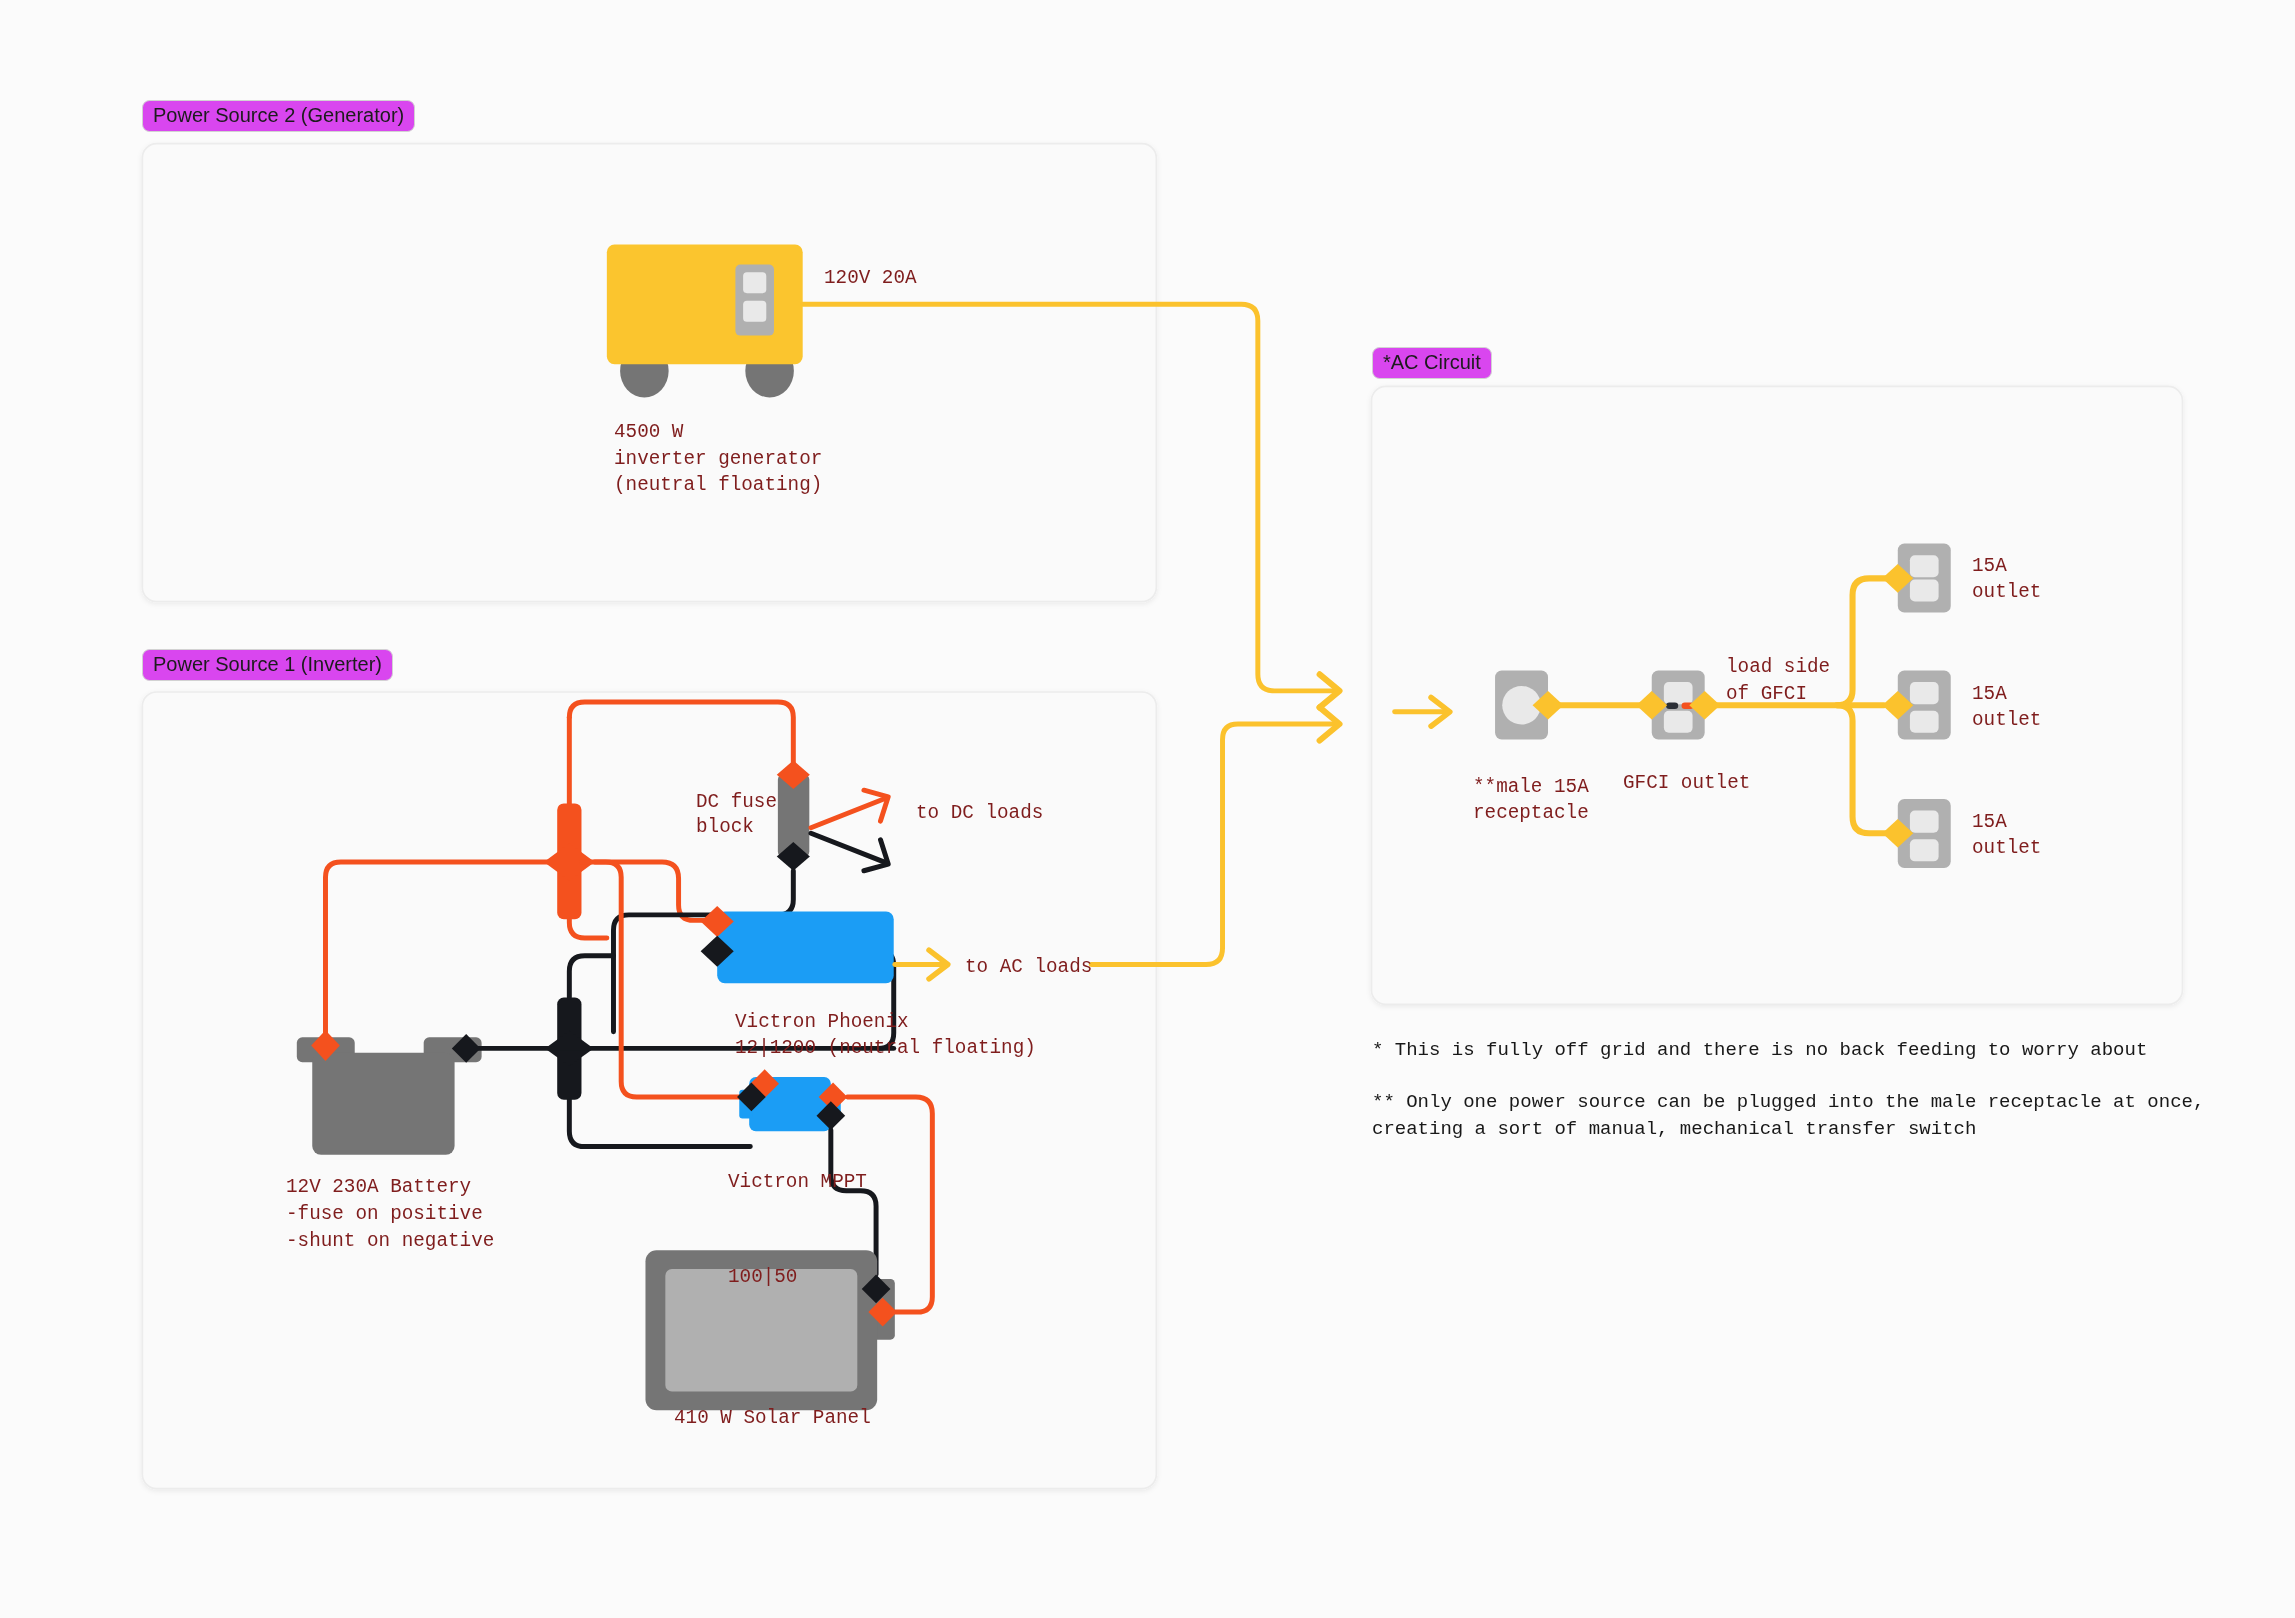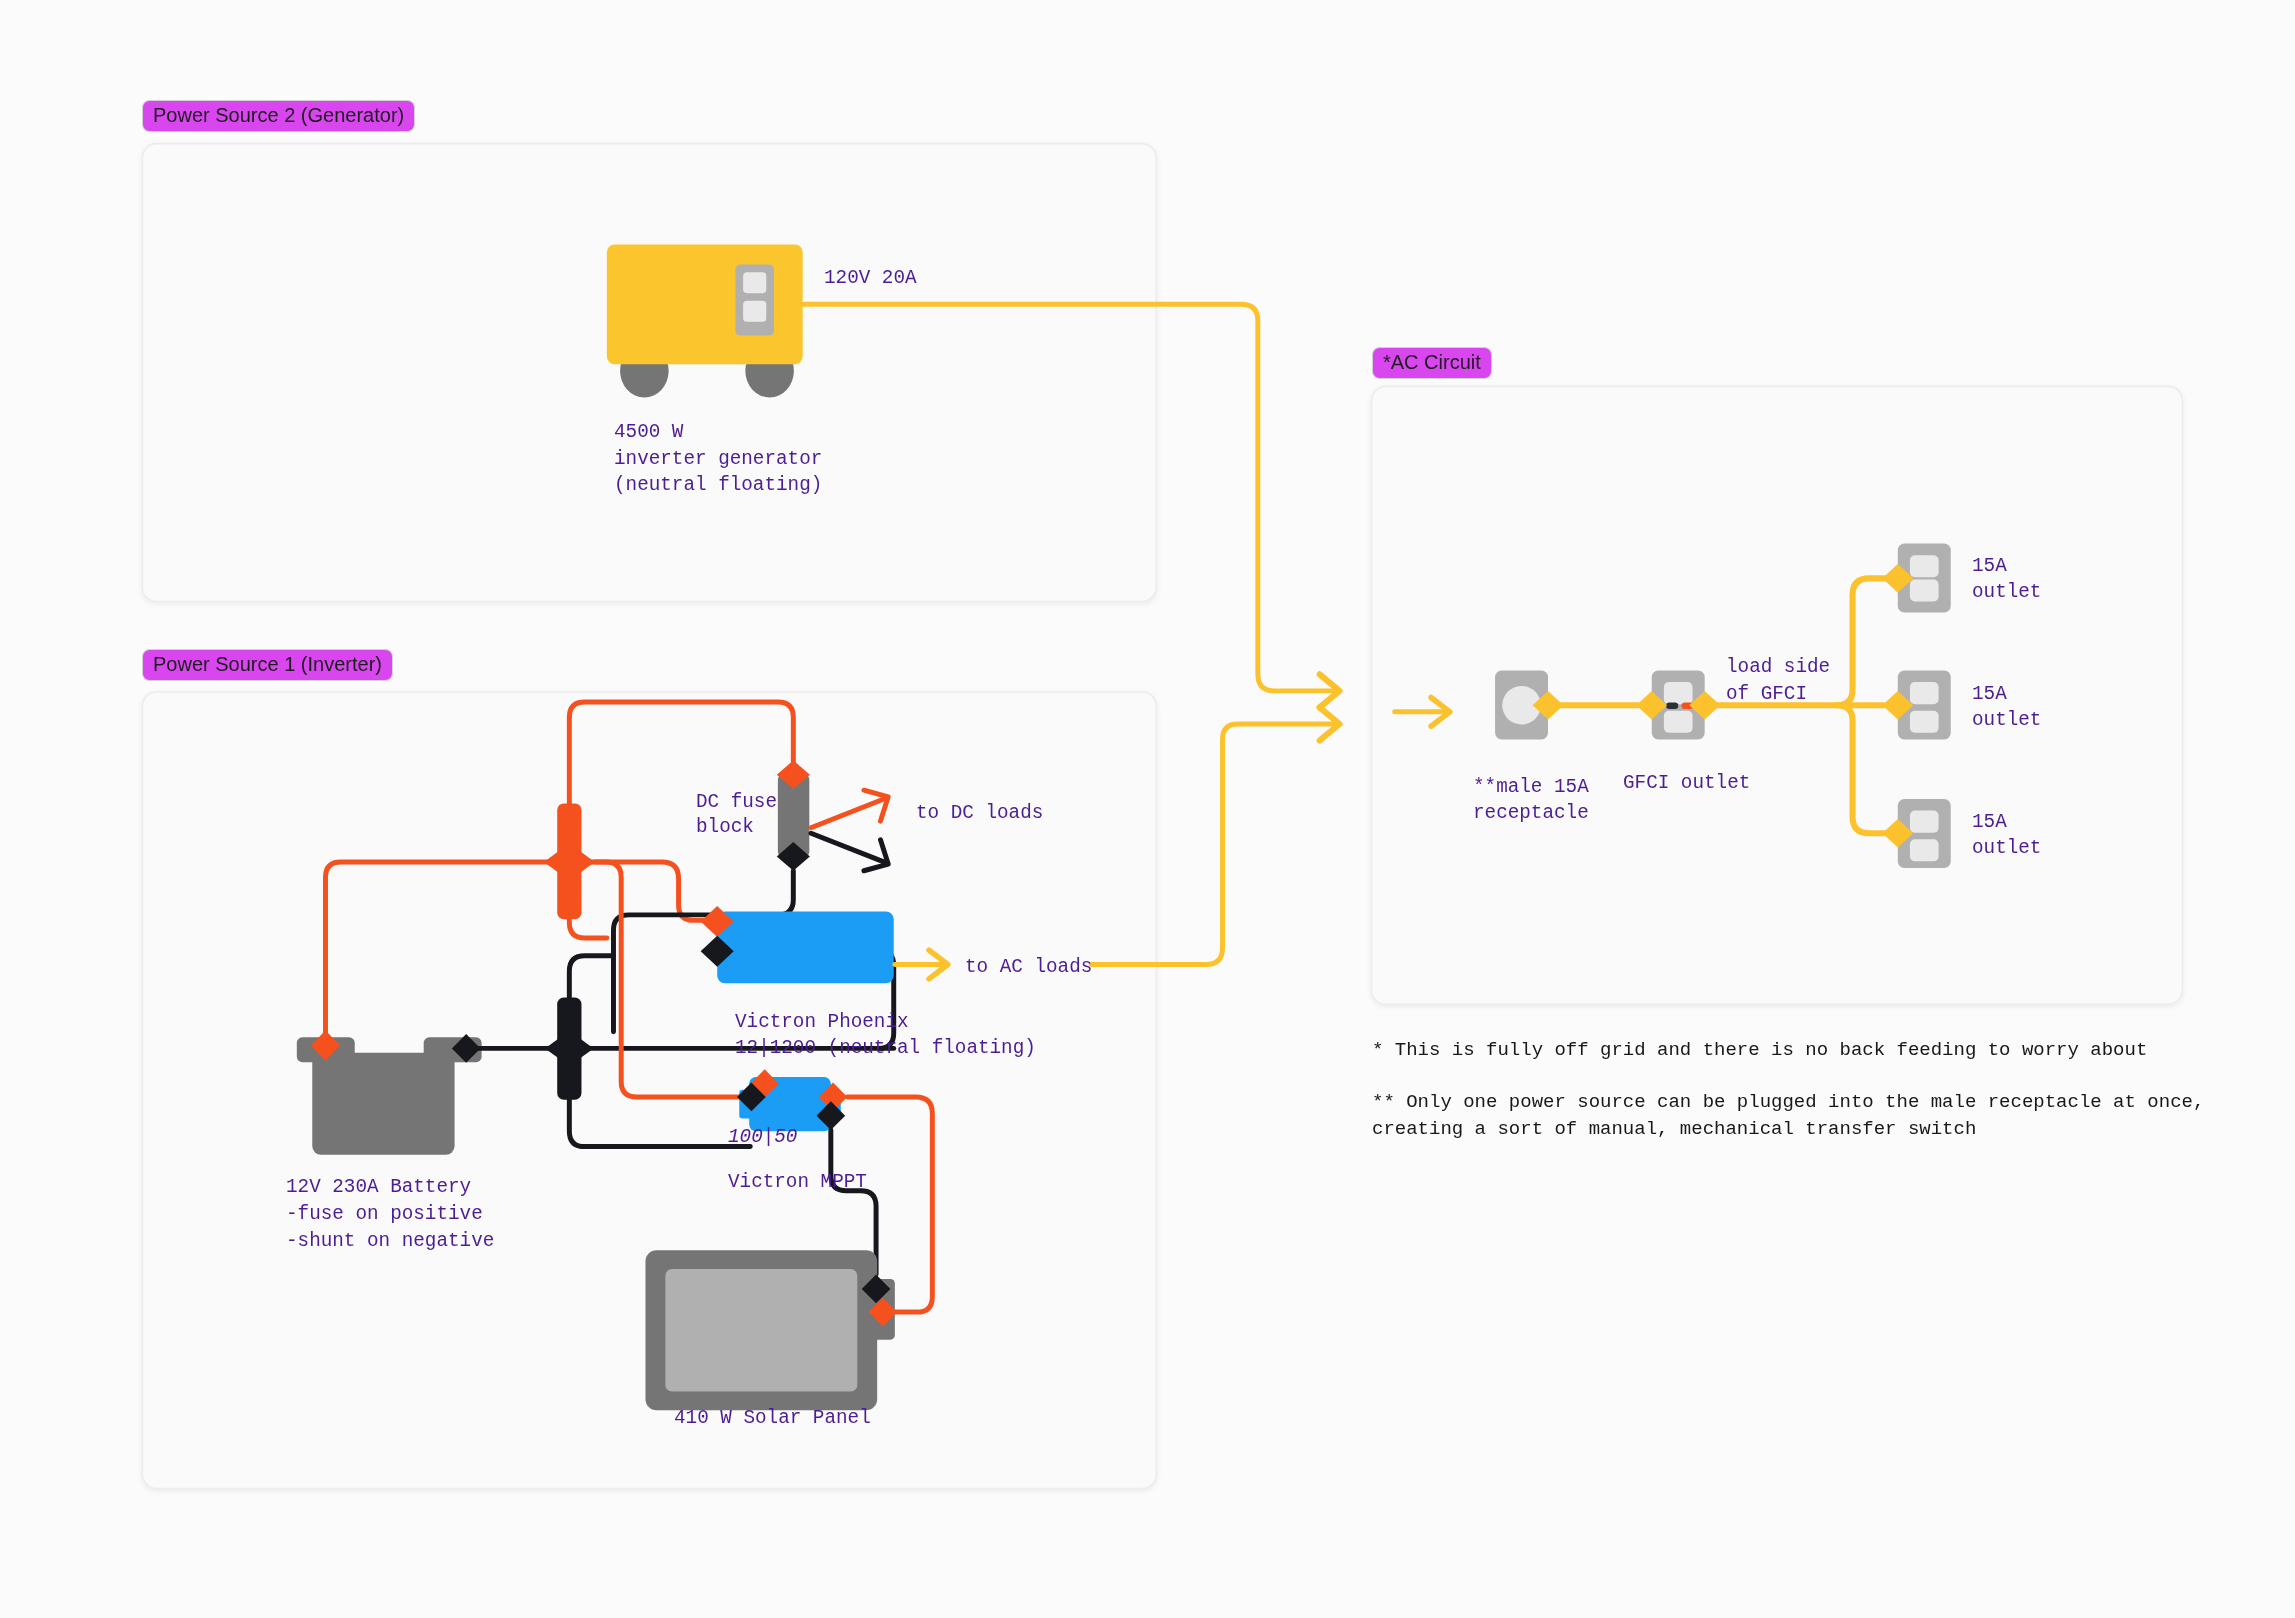--- a/index.html
+++ b/index.html
@@ -18,21 +18,21 @@
     font-size:20px;color:#1c1c1c;
     background:#d946ef;border:0.6px solid #d2d2d2;
     border-radius:7.7px;padding:3.9px 10px 5px 10px;
     white-space:nowrap;line-height:1.05;
   }
 
   
   .mono{
     position:absolute;
     font-family:"Liberation Mono","DejaVu Sans Mono",monospace;
-    font-size:19.3px;color:#4c1d95;line-height:1.38;white-space:pre;
+    font-size:19.3px;color:#7f1d1d;line-height:1.38;white-space:pre;
   }
   .note{
     position:absolute;
     font-family:"Liberation Mono","DejaVu Sans Mono",monospace;
     font-size:19px;color:#181818;line-height:1.55;white-space:pre;
   }
 </style>
 </head>
 <body>
 
@@ -207,21 +207,21 @@
   <div class="mono" style="left:696px;top:789px;">DC fuse</div>
   <div class="mono" style="left:696px;top:814px;">block</div>
 
   <div class="mono" style="left:916px;top:800px;">to DC loads</div>
   <div class="mono" style="left:965px;top:954px;">to AC loads</div>
 
   <div class="mono" style="left:735px;top:1009px;">Victron Phoenix</div>
   <div class="mono" style="left:735px;top:1035px;text-align:right;">12|1200 (neutral floating)</div>
 
   <div class="mono" style="left:728px;top:1169px;">Victron MPPT</div>
-  <div class="mono" style="left:728px;top:1124px;font-style:italic;">100|50</div>
+  <div class="mono" style="left:728px;top:1264px;">100|50</div>
 
   <div class="mono" style="left:674px;top:1405px;">410 W Solar Panel</div>
 
   <div class="mono" style="left:286px;top:1174px;">12V 230A Battery</div>
   <div class="mono" style="left:286px;top:1201px;">-fuse on positive</div>
   <div class="mono" style="left:286px;top:1228px;">-shunt on negative</div>
 
   <div class="mono" style="left:1473px;top:774px;">**male 15A</div>
   <div class="mono" style="left:1473px;top:800px;">receptacle</div>
 

